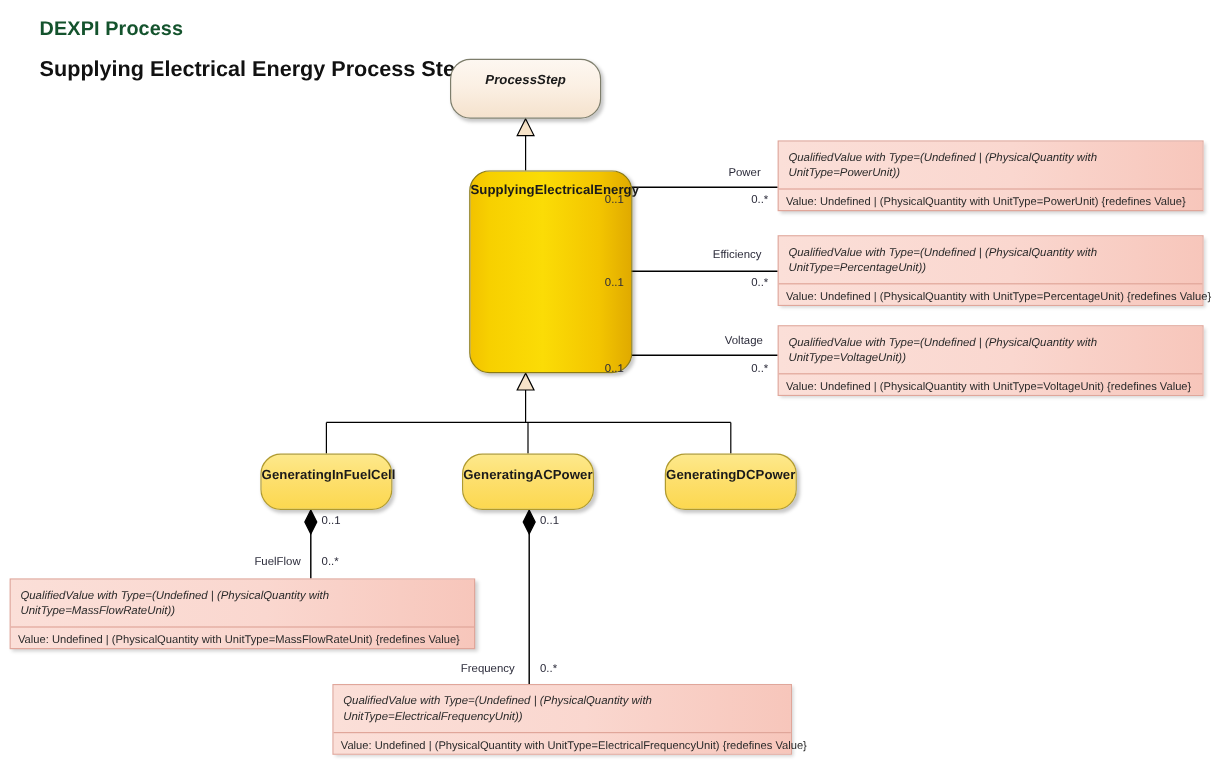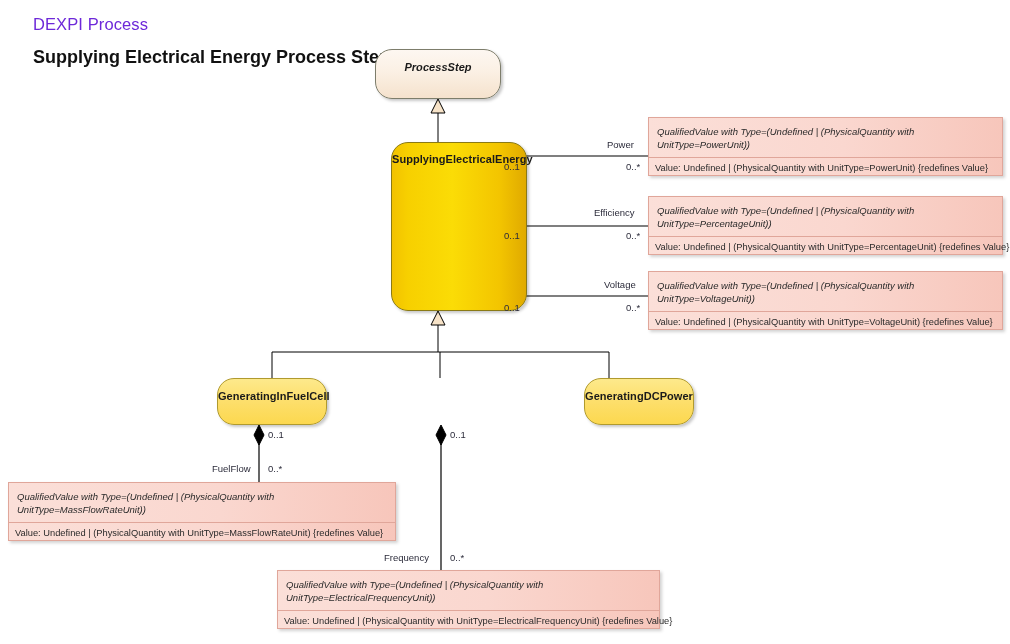--- a/index.html
+++ b/index.html
@@ -18,23 +18,23 @@
   #canvas {
     position: absolute;
     left: 0; top: 0;
     width: 1010px; height: 644px;
   }
   
   .doc-title {
     position: absolute;
     left: 33px; top: 15px;
     font-size: 16.5px;
-    font-weight: normal;
+    font-weight: bold;
     letter-spacing: 0.1px;
-    color: #6d28d9;
+    color: #14532d;
     white-space: nowrap;
   }
   .doc-subtitle {
     position: absolute;
     left: 33px; top: 47px;
     font-size: 18px;
     font-weight: bold;
     color: #111111;
     white-space: nowrap;
   }
@@ -90,21 +90,21 @@
   .node-supplying .node-title { padding-top: 10px; }
   
   .node-sub {
     width: 110px; height: 47px;
     top: 378px;
     background: linear-gradient(to bottom, #fde98c 0%, #fde071 40%, #fcd84f 100%);
     border-color: #b09a2e;
   }
   .node-fuelcell { left: 217px; }
   .node-acpower  { left: 385px; }
-  .node-dcpower  { left: 584px; }
+  .node-dcpower  { left: 554px; }
 
   
   .qv {
     position: absolute;
     box-sizing: border-box;
     border: 1px solid #e0a69a;
     background: linear-gradient(to right, #fbdfd8 0%, #fad7cf 55%, #f7c6bb 100%);
     box-shadow: 2px 2px 3px rgba(0,0,0,0.18);
   }
   .qv .qv-head {
@@ -205,20 +205,23 @@
   </div>
 
   <div class="node node-supplying">
     <span class="node-title">SupplyingElectricalEnergy</span>
   </div>
 
   <div class="node node-sub node-fuelcell">
     <span class="node-title">GeneratingInFuelCell</span>
   </div>
 
+  <div class="node node-sub node-acpower">
+    <span class="node-title">GeneratingACPower</span>
+  </div>
 
   <div class="node node-sub node-dcpower">
     <span class="node-title">GeneratingDCPower</span>
   </div>
 
   <div class="qv qv-power">
     <span class="qv-head">QualifiedValue with Type=(Undefined | (PhysicalQuantity with UnitType=PowerUnit))</span>
     <span class="qv-body">Value: Undefined | (PhysicalQuantity with UnitType=PowerUnit) {redefines Value}</span>
   </div>
 

